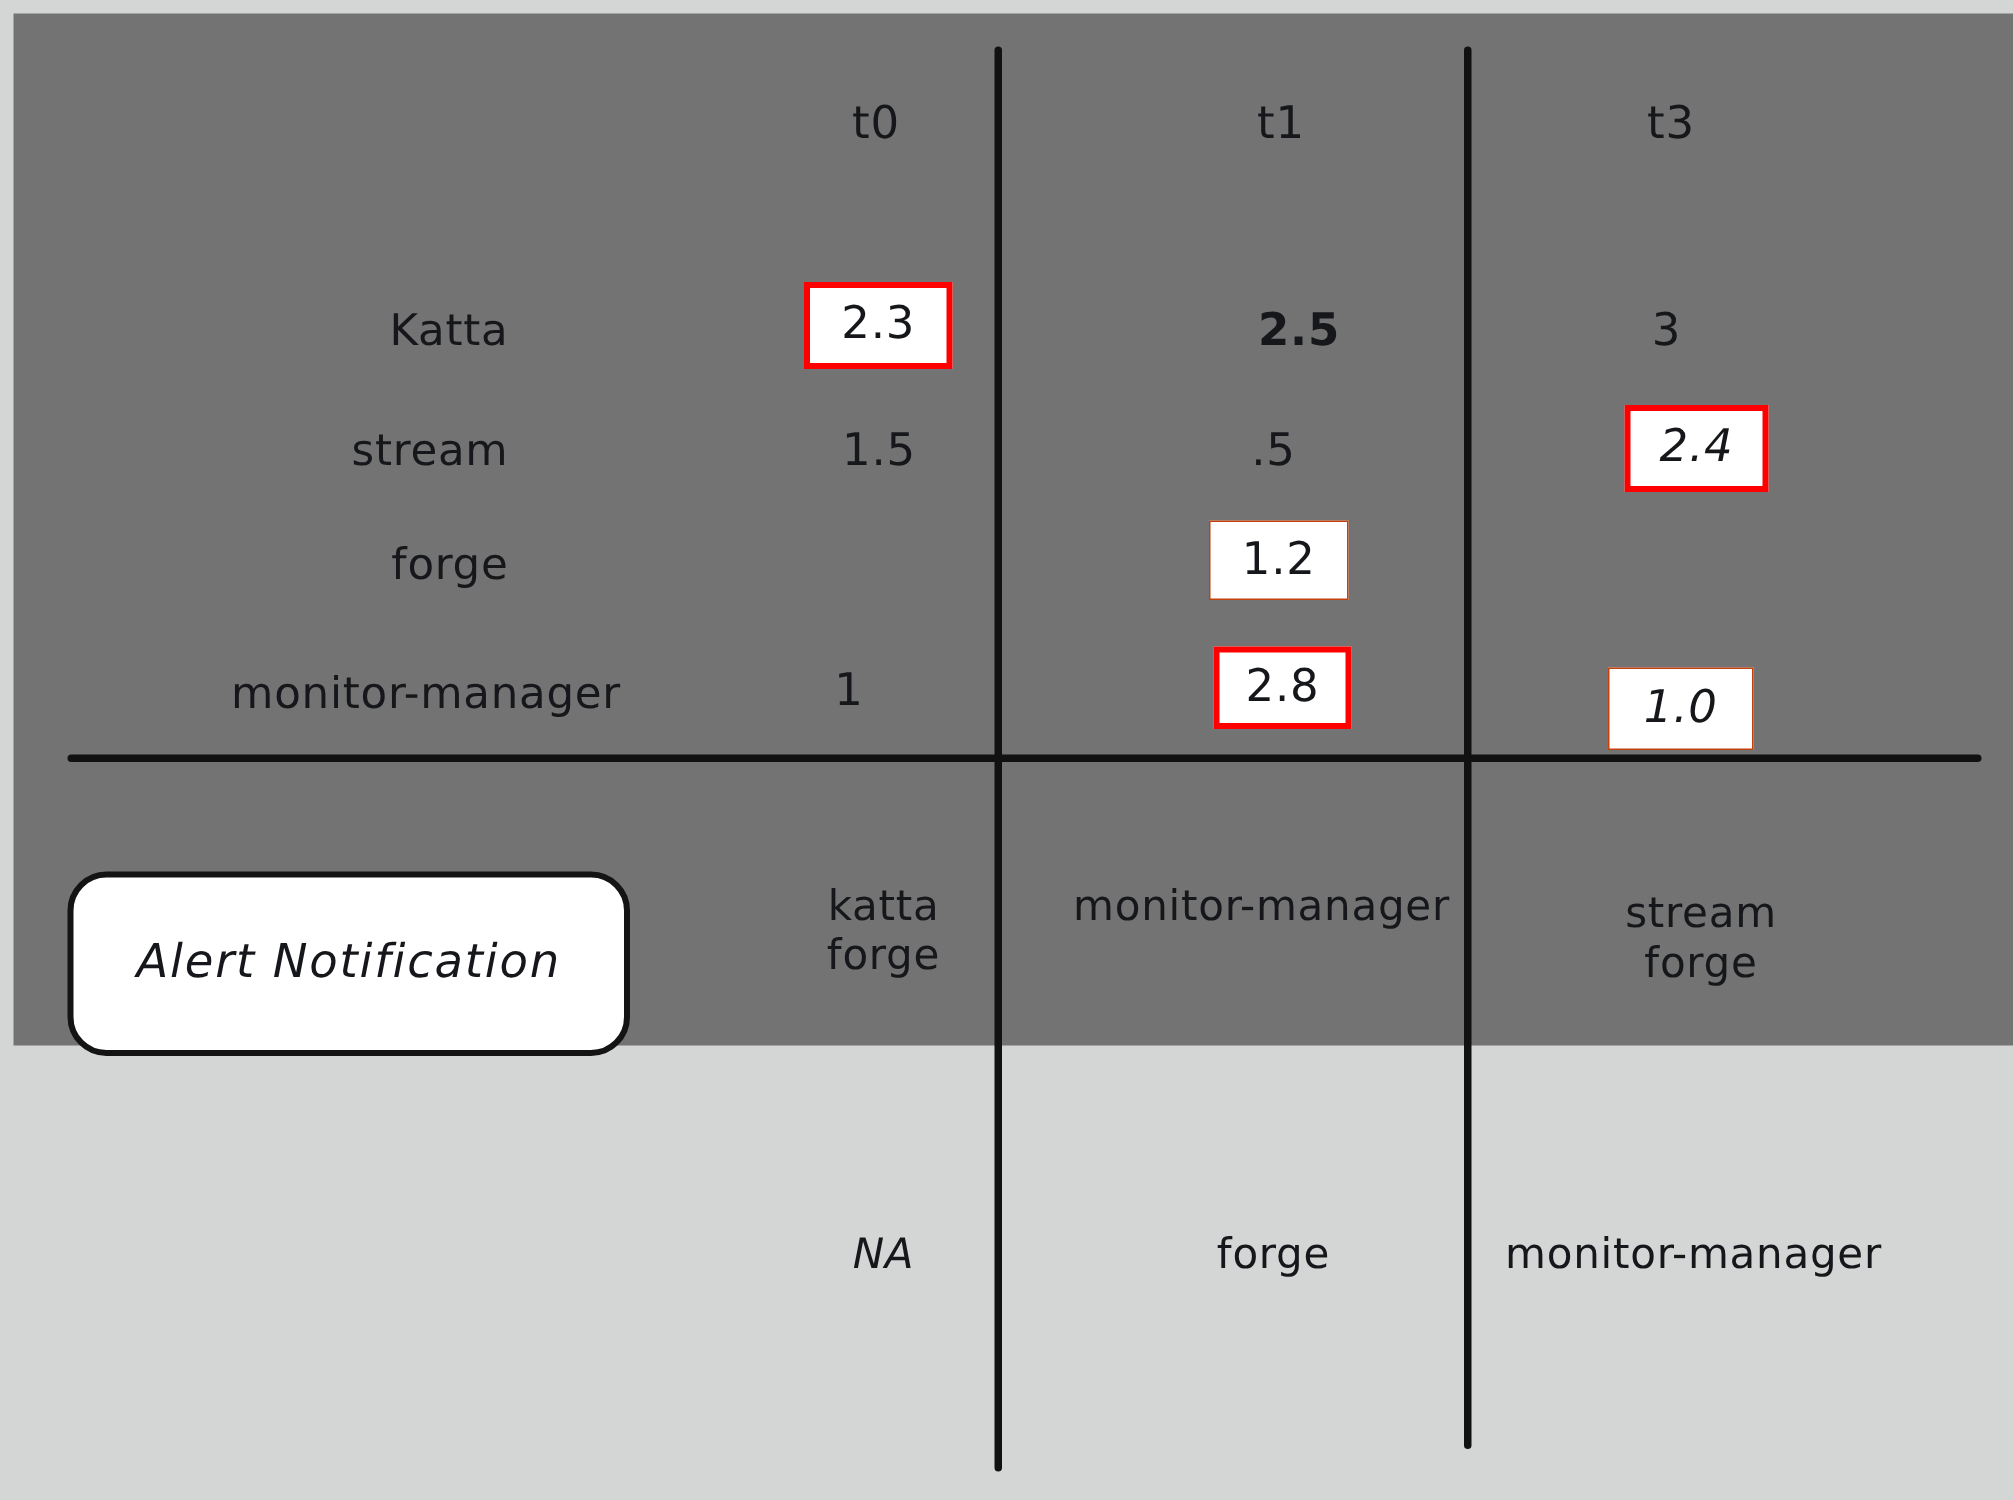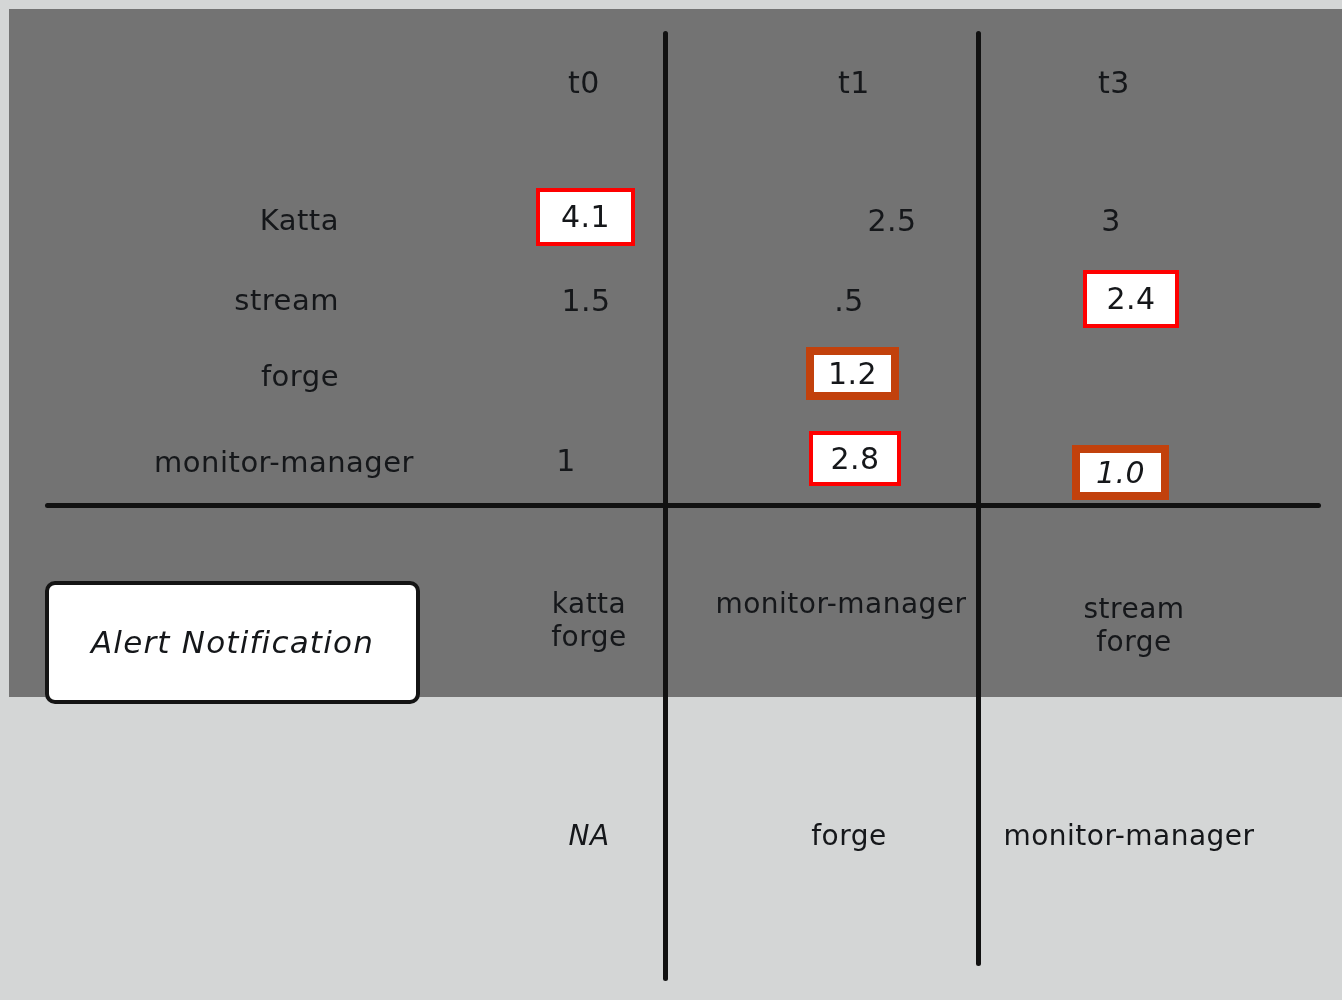--- a/index.html
+++ b/index.html
@@ -66,34 +66,34 @@
   }
   .note.italic { font-style: italic; }
 
   
   .hl {
     position: absolute;
     box-sizing: border-box;
     background: #ffffff;
   }
   .hl.red   { border: 4px solid #fe0000; }
-  .hl.green { border: 8px solid #c2410c; }
+  .hl.green { border: 1px solid #c2410c; }
   .hl .value {
     position: absolute;
     left: 0; right: 0;
     top: 50%;
     transform: translateY(-52%);
   }
 
   
   .roundbox {
     position: absolute;
     box-sizing: border-box;
     border: 4.5px solid #141414;
-    border-radius: 10px;
+    border-radius: 26px;
     background: #ffffff;
   }
   .roundbox .rb-label {
     position: absolute;
     left: 0; right: 0;
     top: 50%;
     transform: translateY(-54%);
     text-align: center;
     font-size: 31px;
     font-style: italic;
@@ -111,30 +111,30 @@
   <div class="vline" style="left:967px; top:22px; height:935px;"></div>
   <div class="hline" style="left:36px; top:494px; width:1276px;"></div>
 
   <div class="cell col-head" style="left:505px; top:56px; width:140px;">t0</div>
   <div class="cell col-head" style="left:775px; top:56px; width:140px;">t1</div>
   <div class="cell col-head" style="left:1035px; top:56px; width:140px;">t3</div>
 
   <div class="cell row-label" style="left:100px; top:194px; width:230px;">Katta</div>
 
   <div class="hl red" style="left:527px; top:179px; width:99px; height:58px;">
-    <span class="cell value">4.1</span>
+    <span class="cell value">2.3</span>
   </div>
-  <div class="cell value" style="left:803px; top:194px; width:160px;">2.5</div>
+  <div class="cell value" style="left:777px; top:194px; width:160px;font-weight:bold;">2.5</div>
   <div class="cell value" style="left:1022px; top:194px; width:160px;">3</div>
 
   <div class="cell row-label" style="left:100px; top:274px; width:230px;">stream</div>
 
   <div class="cell value" style="left:497px; top:274px; width:160px;">1.5</div>
   <div class="cell value" style="left:760px; top:274px; width:160px;">.5</div>
-  <div class="hl red" style="left:1074px; top:261px; width:96px; height:58px;">
+  <div class="hl red" style="left:1074px; top:261px; width:96px; height:58px;font-style:italic;">
     <span class="cell value">2.4</span>
   </div>
 
   <div class="cell row-label" style="left:100px; top:350px; width:230px;">forge</div>
 
   <div class="hl green" style="left:797px; top:338px; width:93px; height:53px;">
     <span class="cell value">1.2</span>
   </div>
 
   <div class="cell row-label" style="left:60px; top:436px; width:345px;">monitor-manager</div>

